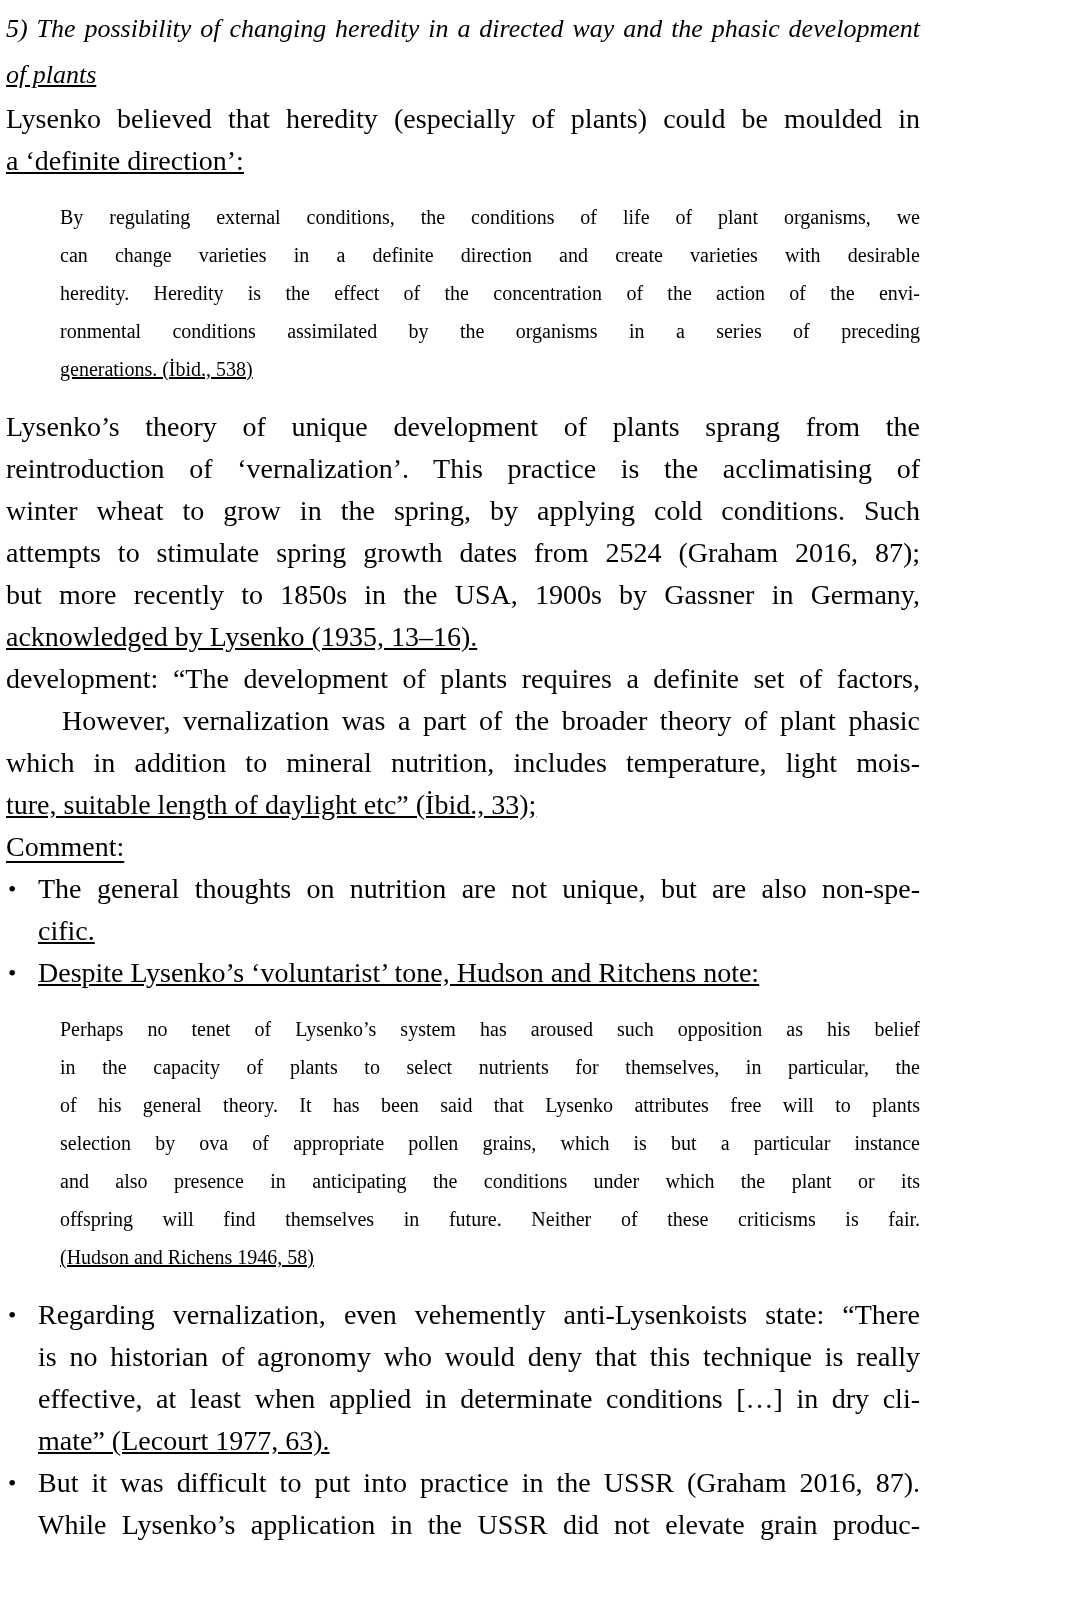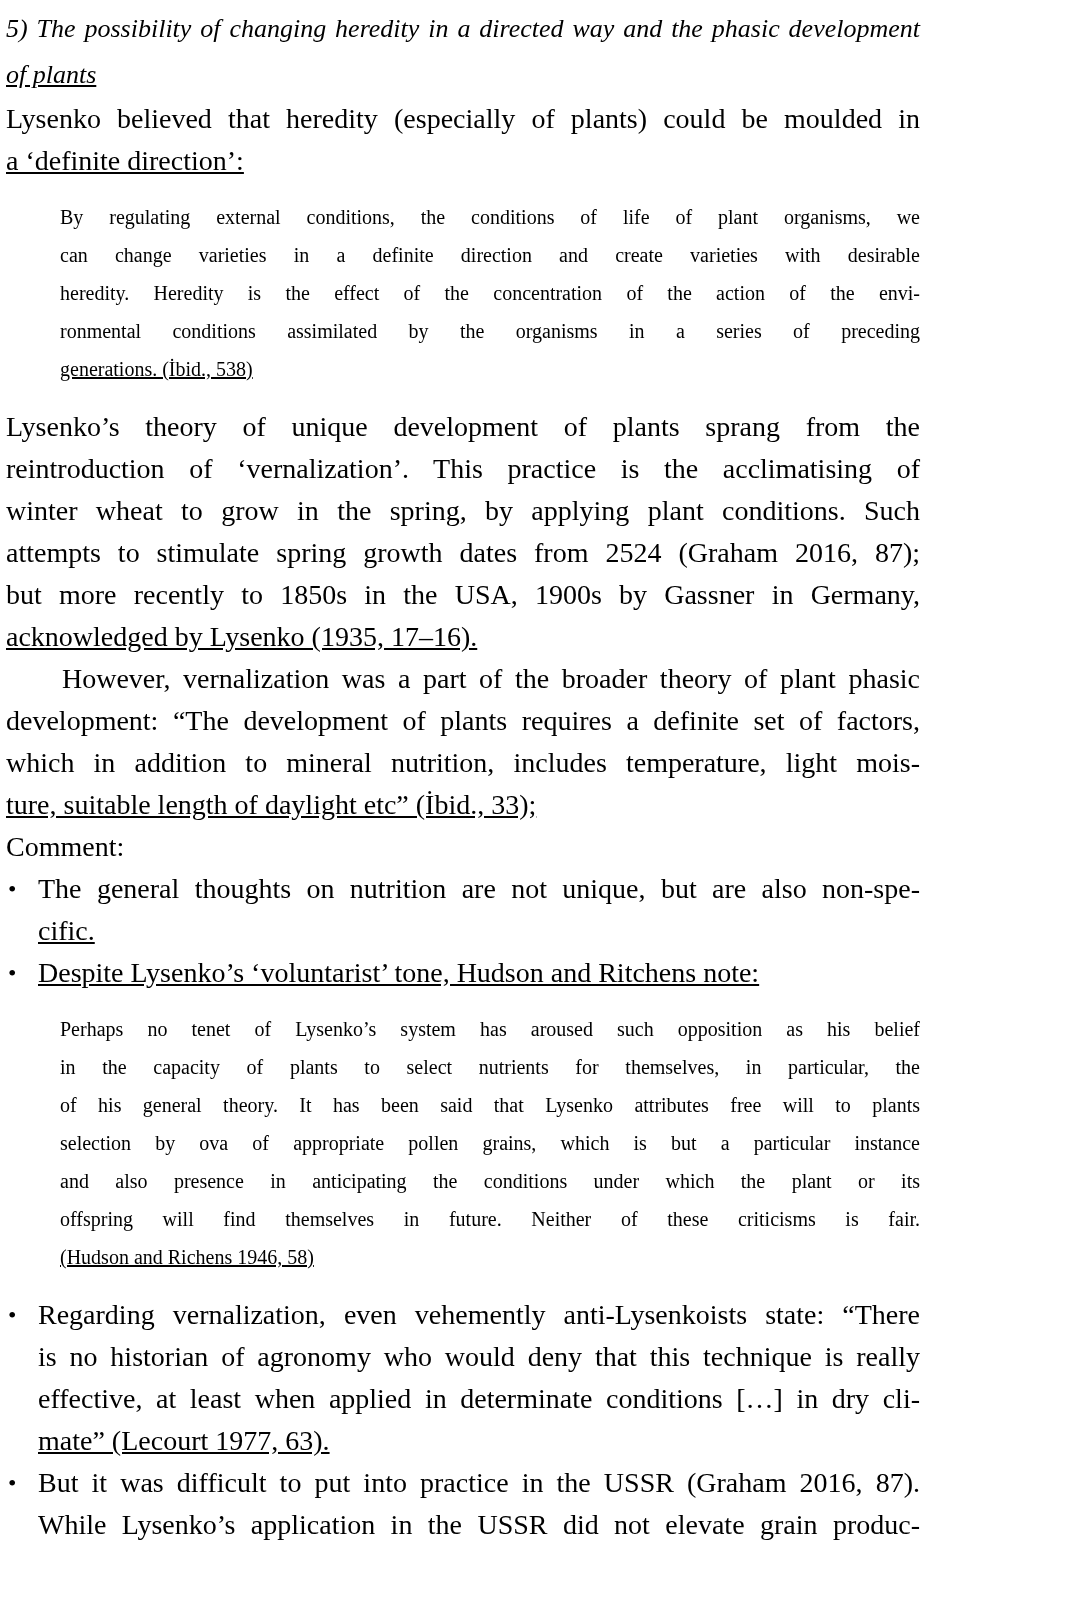--- a/index.html
+++ b/index.html
@@ -43,20 +43,21 @@
   }
   .bullet { display: flex; }
   .bullet .marker {
     flex: none;
     width: 30px;
     padding-left: 2px;
     font-size: 24px;
   }
   .bullet .lines { flex: 1; min-width: 0; }
   .comment-line .underlined {
+    text-decoration: underline;
     text-decoration-thickness: 2px;
     text-underline-offset: 5px;
   }
 </style>
 </head>
 <body>
 
 <div class="page">
   <div>
       <div class="heading">
@@ -70,28 +71,28 @@
       <div class="quote">
         <div class="line">By regulating external conditions, the conditions of life of plant organisms, we</div>
         <div class="line">can change varieties in a definite direction and create varieties with desirable</div>
         <div class="line">heredity. Heredity is the effect of the concentration of the action of the envi-</div>
         <div class="line">ronmental conditions assimilated by the organisms in a series of preceding</div>
         <div class="line last">generations. (İbid., 538)</div>
       </div>
       <div class="para">
         <div class="line">Lysenko’s theory of unique development of plants sprang from the</div>
         <div class="line">reintroduction of ‘vernalization’. This practice is the acclimatising of</div>
-        <div class="line">winter wheat to grow in the spring, by applying plant conditions. Such</div>
+        <div class="line">winter wheat to grow in the spring, by applying cold conditions. Such</div>
         <div class="line">attempts to stimulate spring growth dates from 2524 (Graham 2016, 87);</div>
         <div class="line">but more recently to 1850s in the USA, 1900s by Gassner in Germany,</div>
-        <div class="line last">acknowledged by Lysenko (1935, 17–16).</div>
+        <div class="line last">acknowledged by Lysenko (1935, 13–16).</div>
       </div>
       <div class="para-indent">
+        <div class="line">development: “The development of plants requires a definite set of factors,</div>
         <div class="line indent-first">However, vernalization was a part of the broader theory of plant phasic</div>
-        <div class="line">development: “The development of plants requires a definite set of factors,</div>
         <div class="line">which in addition to mineral nutrition, includes temperature, light mois-</div>
         <div class="line last">ture, suitable length of daylight etc” (İbid., 33);</div>
       </div>
       <div class="comment-line"><span class="underlined">Comment:</span></div>
       <div class="bullet">
         <span class="marker">•</span>
         <div class="lines">
           <div class="line">The general thoughts on nutrition are not unique, but are also non-spe-</div>
           <div class="line last">cific.</div>
         </div>

